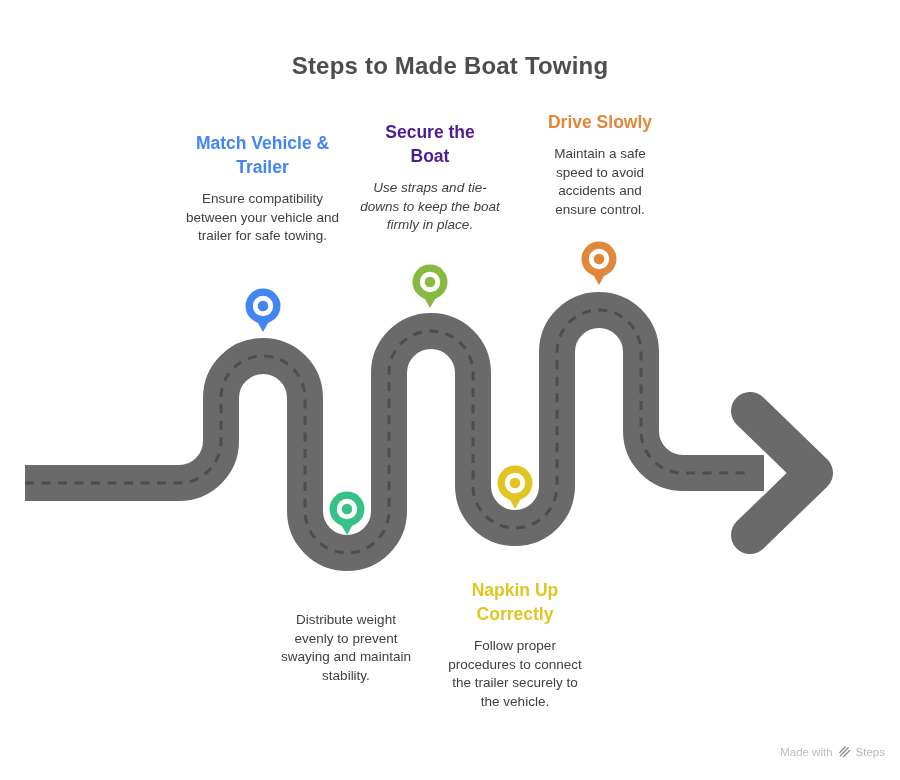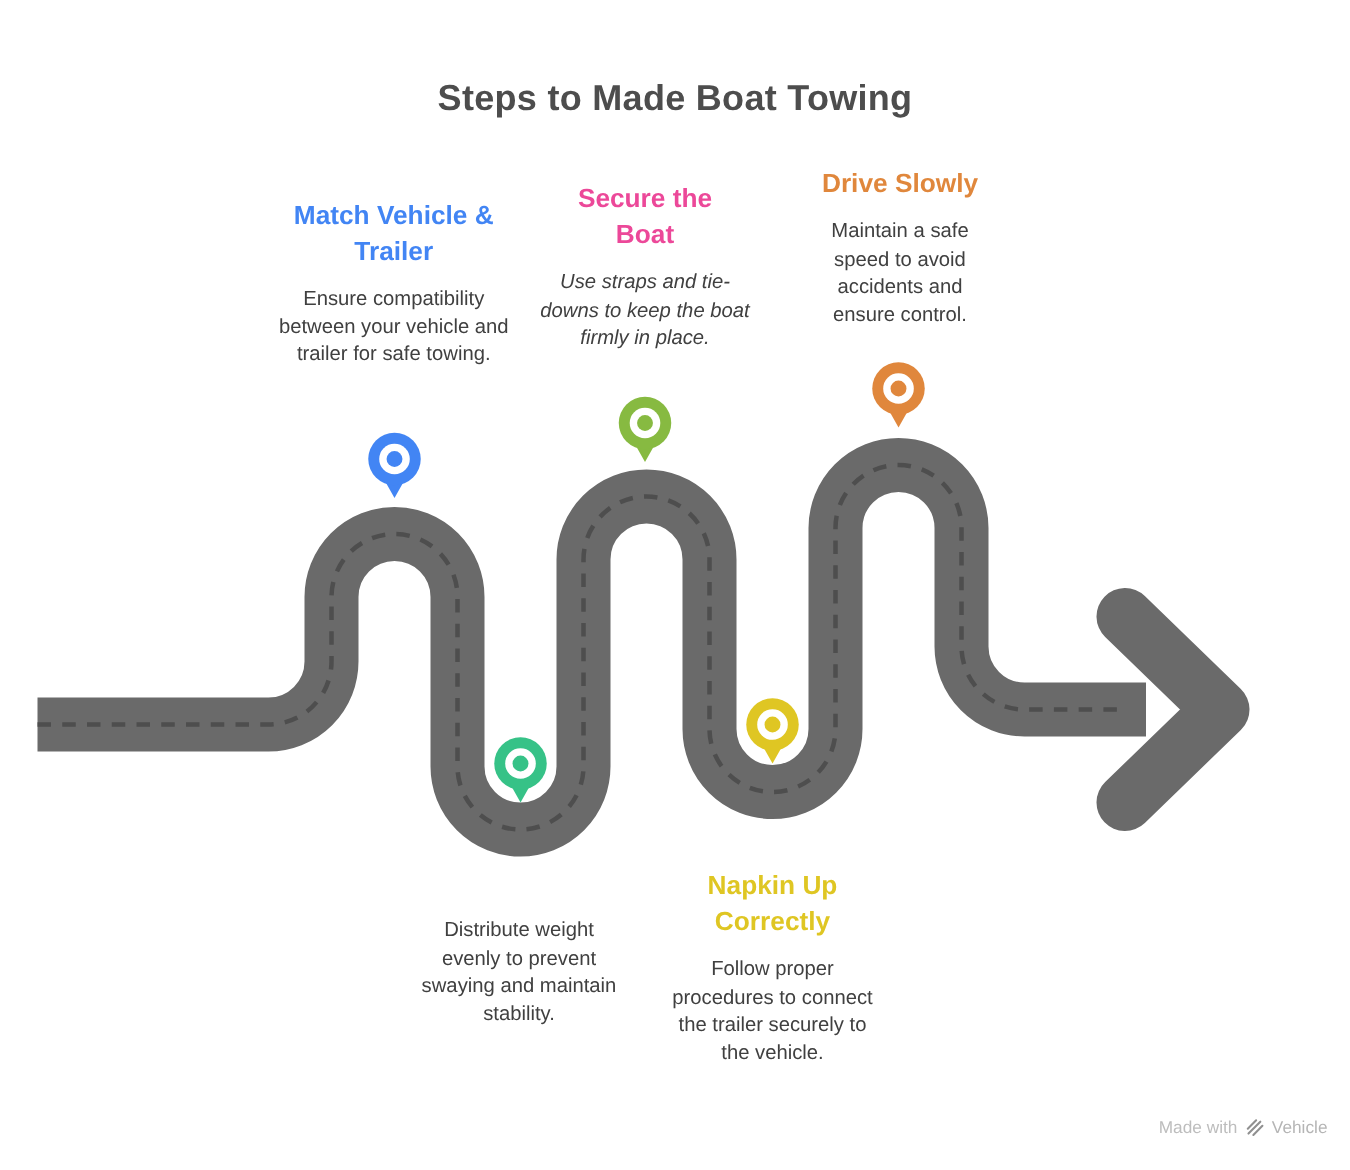--- a/index.html
+++ b/index.html
@@ -91,21 +91,21 @@
         </g>
       </g>
   </svg>
 
   <div class="step step-1">
     <div class="step-title" style="color: rgb(66, 133, 244);">Match Vehicle &amp; Trailer</div>
     <div class="step-desc">Ensure compatibility between your vehicle and trailer for safe towing.</div>
   </div>
 
   <div class="step step-2">
-    <div class="step-title" style="color: #ec4899;">Secure the Boat</div>
+    <div class="step-title" style="color: #4c1d95;">Secure the Boat</div>
     <div class="step-desc">Use straps and tie-downs to keep the boat firmly in place.</div>
   </div>
 
   <div class="step step-3">
     <div class="step-title" style="color: rgb(224, 135, 60);">Drive Slowly</div>
     <div class="step-desc">Maintain a safe speed to avoid accidents and ensure control.</div>
   </div>
 
   <div class="step step-4">
     <div class="step-desc">Distribute weight evenly to prevent swaying and maintain stability.</div>
@@ -118,16 +118,16 @@
 
   <div class="watermark">
     <span>Made with</span>
     <svg class="napkin-icon" width="13" height="13" viewBox="0 0 14 14">
       <g stroke="#909090" stroke-width="1.5" stroke-linecap="round" fill="none">
         <path d="M 2 8 L 8 2"></path>
         <path d="M 2.5 11.5 L 11 3"></path>
         <path d="M 6 12.5 L 12.5 6"></path>
       </g>
     </svg>
-    <span class="brand">Vehicle</span>
+    <span class="brand">Steps</span>
   </div>
 
 </div>
 
 </body></html>

